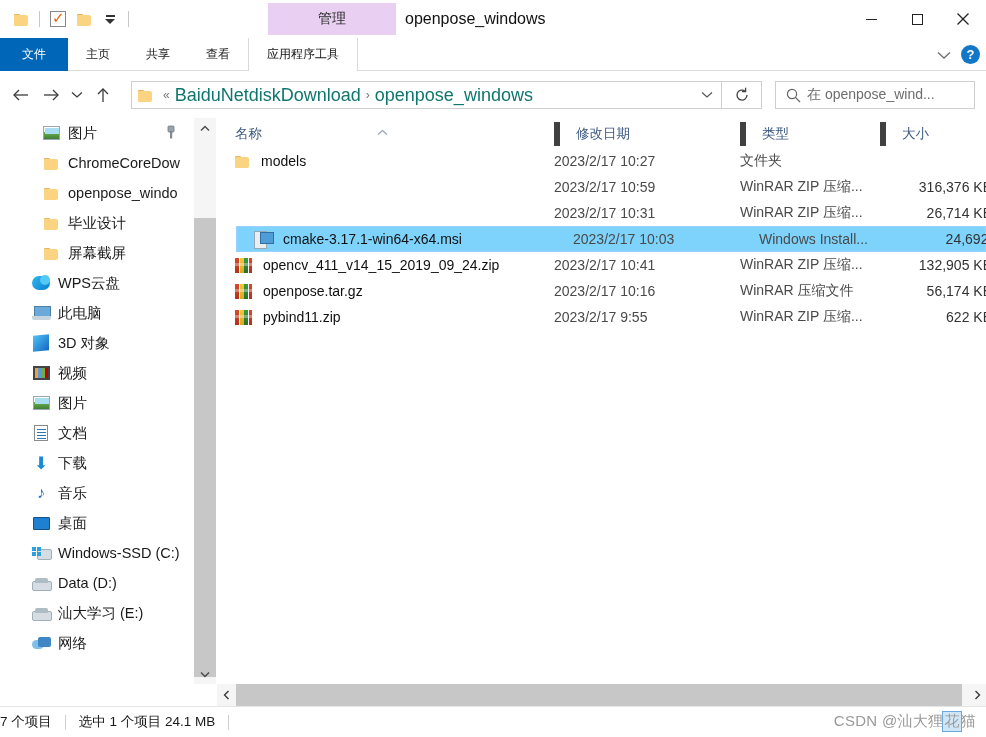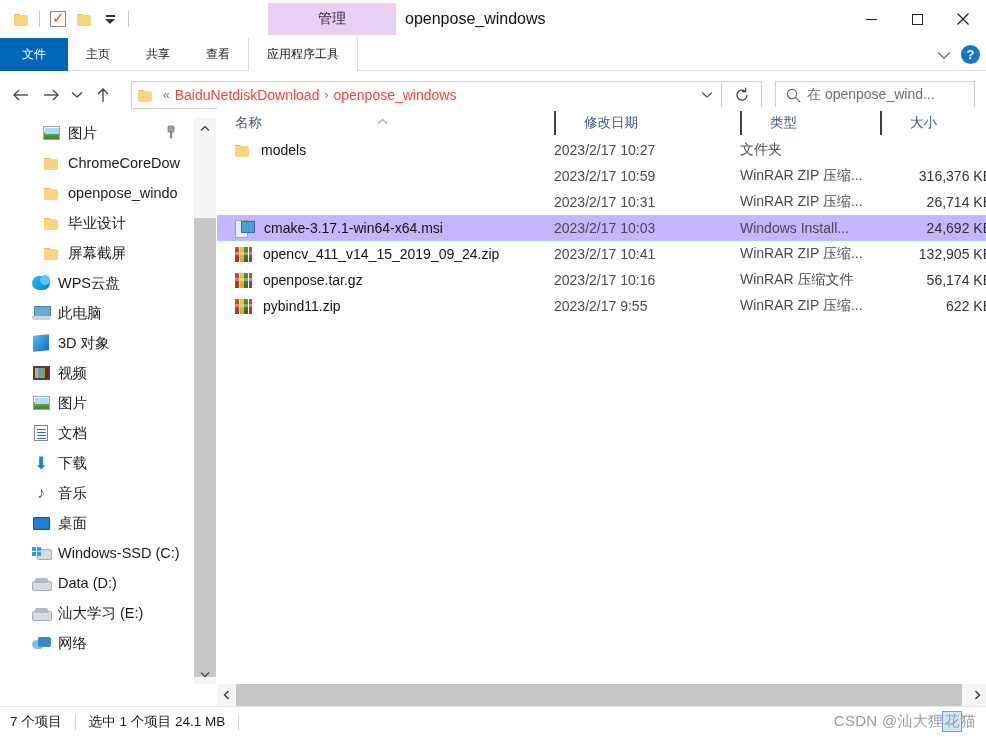--- a/index.html
+++ b/index.html
@@ -82,21 +82,21 @@
   .navbar { position:absolute; left:0; top:72px; width:986px; height:46px; background:#fff; }
   .navbtns { position:absolute; left:6px; top:0; height:46px; display:flex; align-items:center; }
   .navbtn { width:30px;height:30px;display:flex;align-items:center;justify-content:center;color:#4a4a4a; }
   .navbtn.small { width:22px; }
   .addrbox {
     position:absolute; left:131px; top:9px; width:591px; height:28px;
     border:1px solid #cfcfcf; background:#fff; display:flex; align-items:center;
   }
   .addr-folder { margin-left:6px; margin-right:5px; }
   .addr-chev { color:#767676; font-size:12px; padding:0 5px; }
-  .crumb { font-size:14px; color:#ef4444; }
+  .crumb { font-size:18px; color:#0f766e; }
   .addr-drop { margin-left:auto; width:28px; height:26px; display:flex; align-items:center; justify-content:center; }
   .refresh {
     position:absolute; left:722px; top:9px; width:40px; height:28px;
     border:1px solid #cfcfcf; border-left:none; background:#fff;
     display:flex; align-items:center; justify-content:center;
   }
   .searchbox {
     position:absolute; left:775px; top:9px; width:200px; height:28px;
     border:1px solid #cfcfcf; background:#fff; display:flex; align-items:center;
   }
@@ -158,33 +158,33 @@
   .ico-net::before{content:'';position:absolute;left:0;top:3px;width:12px;height:9px;border-radius:5px;background:#7fbfe8;}
   .ico-net::after{content:'';position:absolute;left:6px;top:0;width:13px;height:10px;background:#3f87c4;border-radius:2px;}
 
   
   .sb-scroll { position:absolute; left:194px; top:118px; width:22px; height:566px; background:#f5f5f5; }
   .sb-arrow { width:22px; height:20px; display:flex; align-items:center; justify-content:center; color:#5a5a5a; font-size:11px; }
   .sb-arrow.bot { position:absolute; bottom:0; left:0; }
   .sb-thumb { position:absolute; left:0; top:100px; width:22px; height:459px; background:#c7c7c7; }
 
   
-  .filepane { position:absolute; left:217px; top:107px; width:769px; height:566px; background:#fff; }
+  .filepane { position:absolute; left:217px; top:118px; width:769px; height:566px; background:#fff; }
   .colhead { position:absolute; left:0; top:0; width:769px; height:30px; }
   .col {
     position:absolute; top:4px; height:24px; font-size:13.5px; color:#3d5a80;
-    border-left:2px solid #404040; padding-left:28px; line-height:24px;
+    border-left:6px solid #404040; padding-left:16px; line-height:24px;
     display:block;
   }
   .col.first { border-left:none; padding-left:18px; }
   .sort-caret { position:absolute; left:160px; top:-2px; color:#9aa6b5; font-size:11px; }
 
   .rows { position:absolute; left:0; top:30px; width:769px; }
   .row { height:26px; display:flex; align-items:center; position:relative; font-size:14px; cursor:default; }
-  .row.selected { background:#c4b5fd; outline:1px solid #99d1ff; outline-offset:-1px; }
+  .row.selected { background:#7dd3fc; outline:1px solid #99d1ff; outline-offset:-1px;margin-left:19px; }
   .cell-name { position:absolute; left:18px; display:flex; align-items:center; gap:11px; color:#111; }
   .cell-date { position:absolute; left:337px; color:#4a4a4a; }
   .cell-type { position:absolute; left:523px; color:#4a4a4a; }
   .cell-size { position:absolute; left:663px; width:112px; text-align:right; color:#333; }
 
   .ico-rar { width:17px; height:15px; position:relative; }
   .ico-rar::before{content:'';position:absolute;left:0;top:0;width:17px;height:15px;
     background:
       linear-gradient(#d94b2b,#b33018) 0 0/4px 15px no-repeat,
       linear-gradient(#f0c83c,#d8a820) 4.5px 0/4px 15px no-repeat,
@@ -580,21 +580,21 @@
     </div>
     <div class="hs-thumb"></div>
     <div class="hs-arrow hs-right">
       <svg width="7" height="10" viewBox="0 0 7 10">
           <polyline points="1.5,1 5.5,5 1.5,9" fill="none" stroke="#3a3a3a" stroke-width="1.4"></polyline>
         </svg>
     </div>
   </div>
 
   <div class="statusbar">
-    <span class="st-text" style="margin-left:10px">7 个项目</span>
+    <span class="st-text" style="">7 个项目</span>
     <span class="st-sep"></span>
     <span class="st-text">选中 1 个项目  24.1 MB</span>
     <span class="st-sep"></span>
   </div>
 
   <div class="watermark">
     <span>CSDN @汕大狸</span><span class="wm-badge">花</span><span>猫</span>
   </div>
 
 </div>

